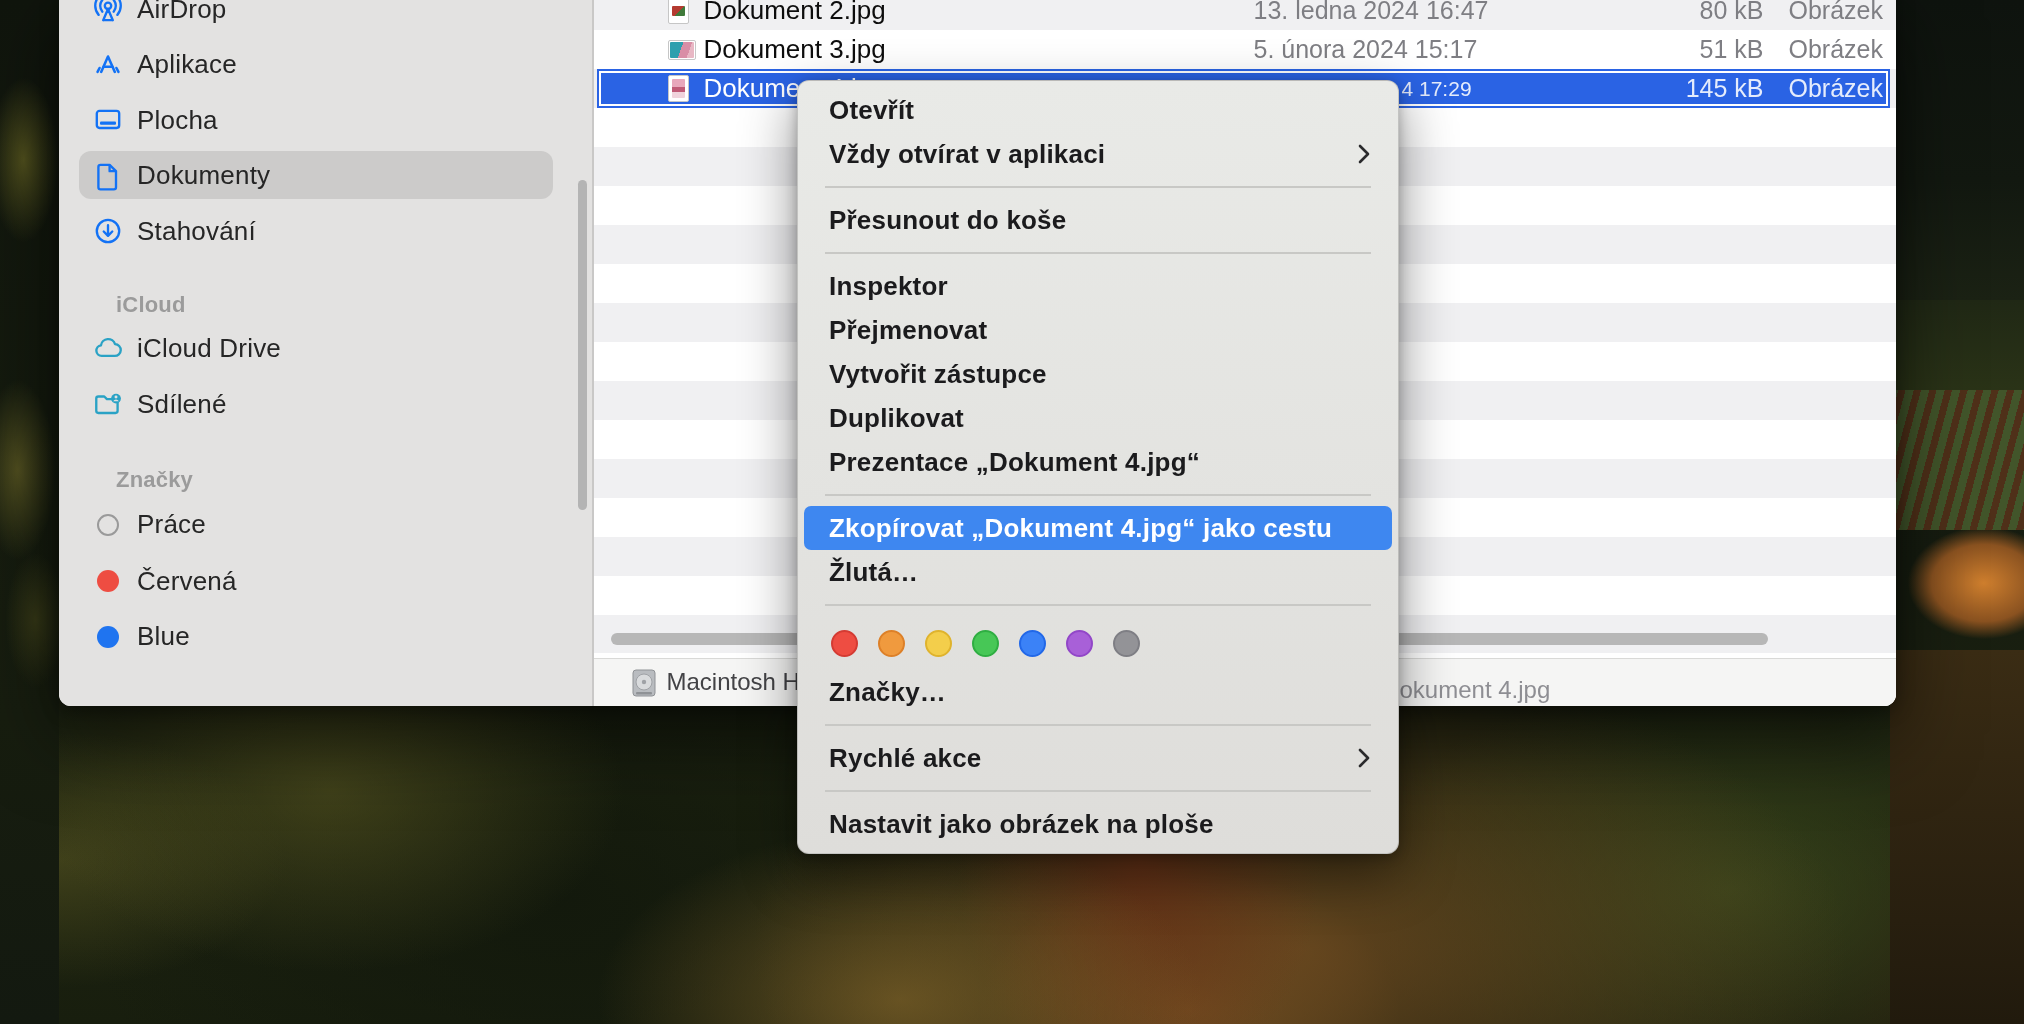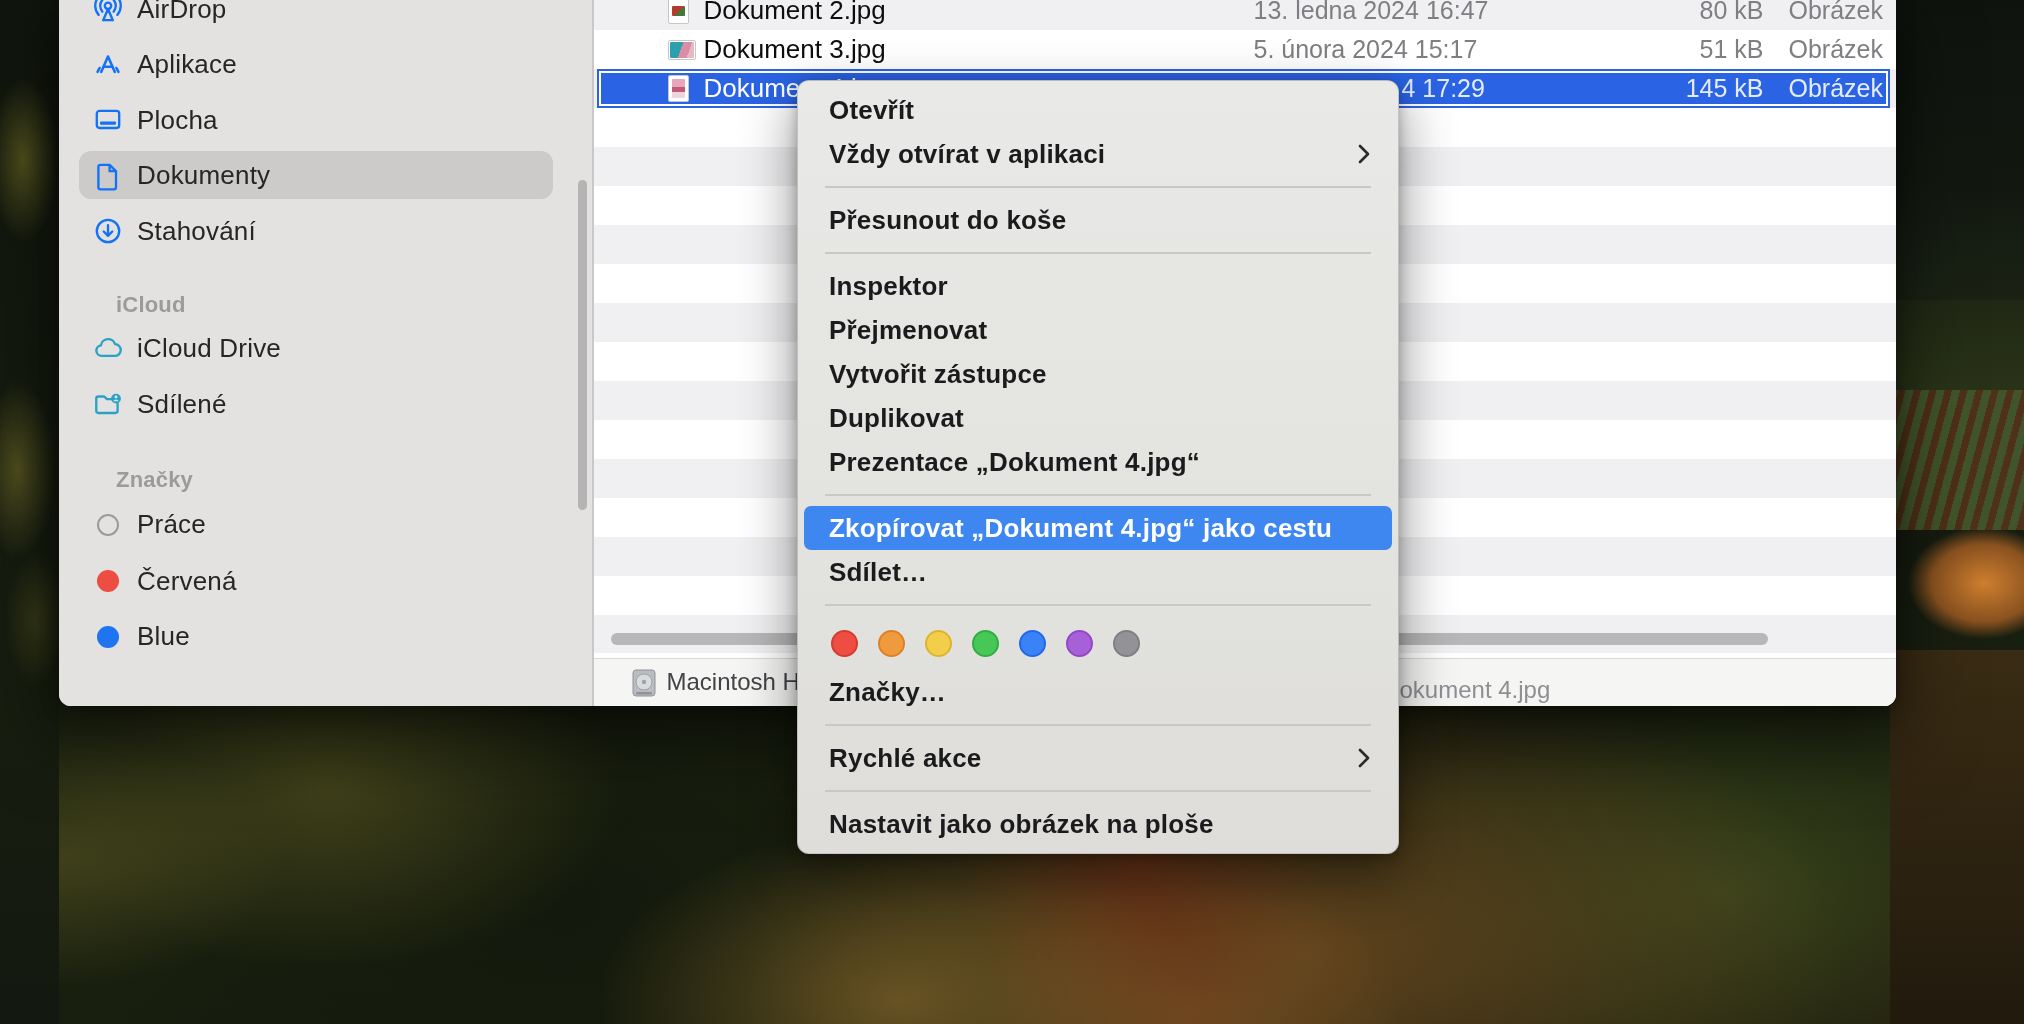--- a/index.html
+++ b/index.html
@@ -66,21 +66,21 @@
     border:2px solid #2a63e4; box-shadow:inset 0 0 0 2px #ffffff; }
   .frow { position:absolute; left:0; right:0; height:39px; }
   .frow .cell { position:absolute; top:0; height:39px; display:flex; align-items:center; white-space:nowrap; }
   .c-icon { left:74px; }
   .c-name { left:110px; font-size:26px; color:#0d0d0d; }
   .c-date { left:660px; font-size:25px; color:#7e7e83; }
   .c-size { left:1040px; width:130px; justify-content:flex-end; font-size:25px; color:#7e7e83; }
   .c-kind { left:1195px; font-size:25px; color:#7e7e83; }
   .frow.sel .c-name { color:#ffffff; }
   .frow.sel .c-date, .frow.sel .c-size, .frow.sel .c-kind { color:rgba(255,255,255,.88); }
-  .c-date-frag { left:808px; font-size:25px; color:rgba(255,255,255,.88); }
+  .c-date-frag { left:808px; font-size:21px; color:rgba(255,255,255,.88); }
   .thumb { background:#ffffff; border:1px solid #c6c6c6; border-radius:2px; display:flex; align-items:center; justify-content:center; }
   .thumb.portrait { width:21px; height:27px; }
   .thumb.landscape { width:28px; height:20px; }
   .thumb .inner { display:block; border-radius:1px; }
   .t1 { width:13px; height:10px; background:linear-gradient(135deg,#b43a30 0 55%, #3f7a3a 55% 100%); }
   .t2 { width:24px; height:16px; background:linear-gradient(110deg,#2e9fae 0 45%, #d98ea6 45% 75%, #e8b7c4 75%); }
   .t3 { width:13px; height:19px; background:linear-gradient(180deg,#e8a7bb 0 40%, #c05a76 40% 70%, #f0d3dc 70%); }
   .hscrollbar { position:absolute; left:17px; top:647px; width:1157px; height:12px; border-radius:6px; background:#b7b7b7; }
   .statusbar { position:absolute; left:0; right:0; top:672px; height:48px; background:#f5f5f4; border-top:1px solid #d9d9d7; }
   .hd-icon { position:absolute; left:36px; top:9px; }
@@ -315,21 +315,21 @@
       <span>Duplikovat</span>
     </div>
   <div class="mi">
       <span>Prezentace „Dokument 4.jpg“</span>
     </div>
   <div class="msep"></div>
   <div class="mi hl">
       <span>Zkopírovat „Dokument 4.jpg“ jako cestu</span>
     </div>
   <div class="mi">
-      <span>Sdílet…</span>
+      <span>Žlutá…</span>
     </div>
   <div class="msep"></div>
   <div class="mi-dots">
     <span class="mdot d-red"></span>
     <span class="mdot d-orange"></span>
     <span class="mdot d-yellow"></span>
     <span class="mdot d-green"></span>
     <span class="mdot d-blue"></span>
     <span class="mdot d-purple"></span>
     <span class="mdot d-gray"></span>

